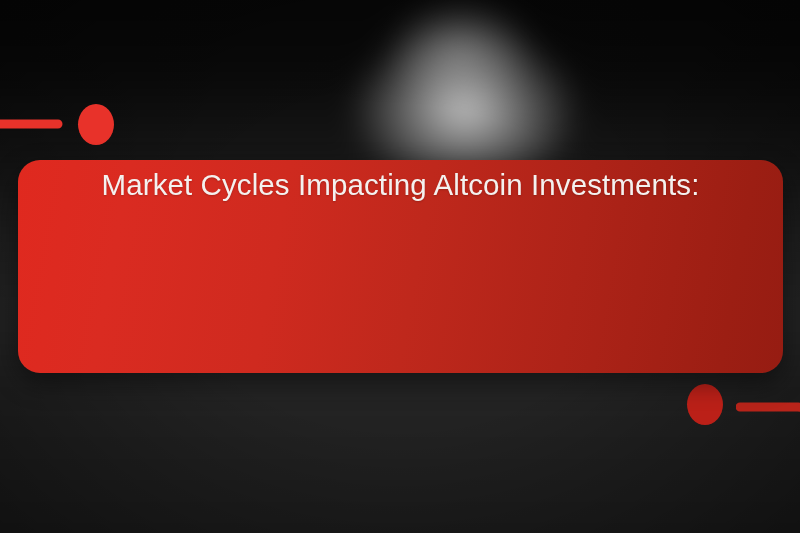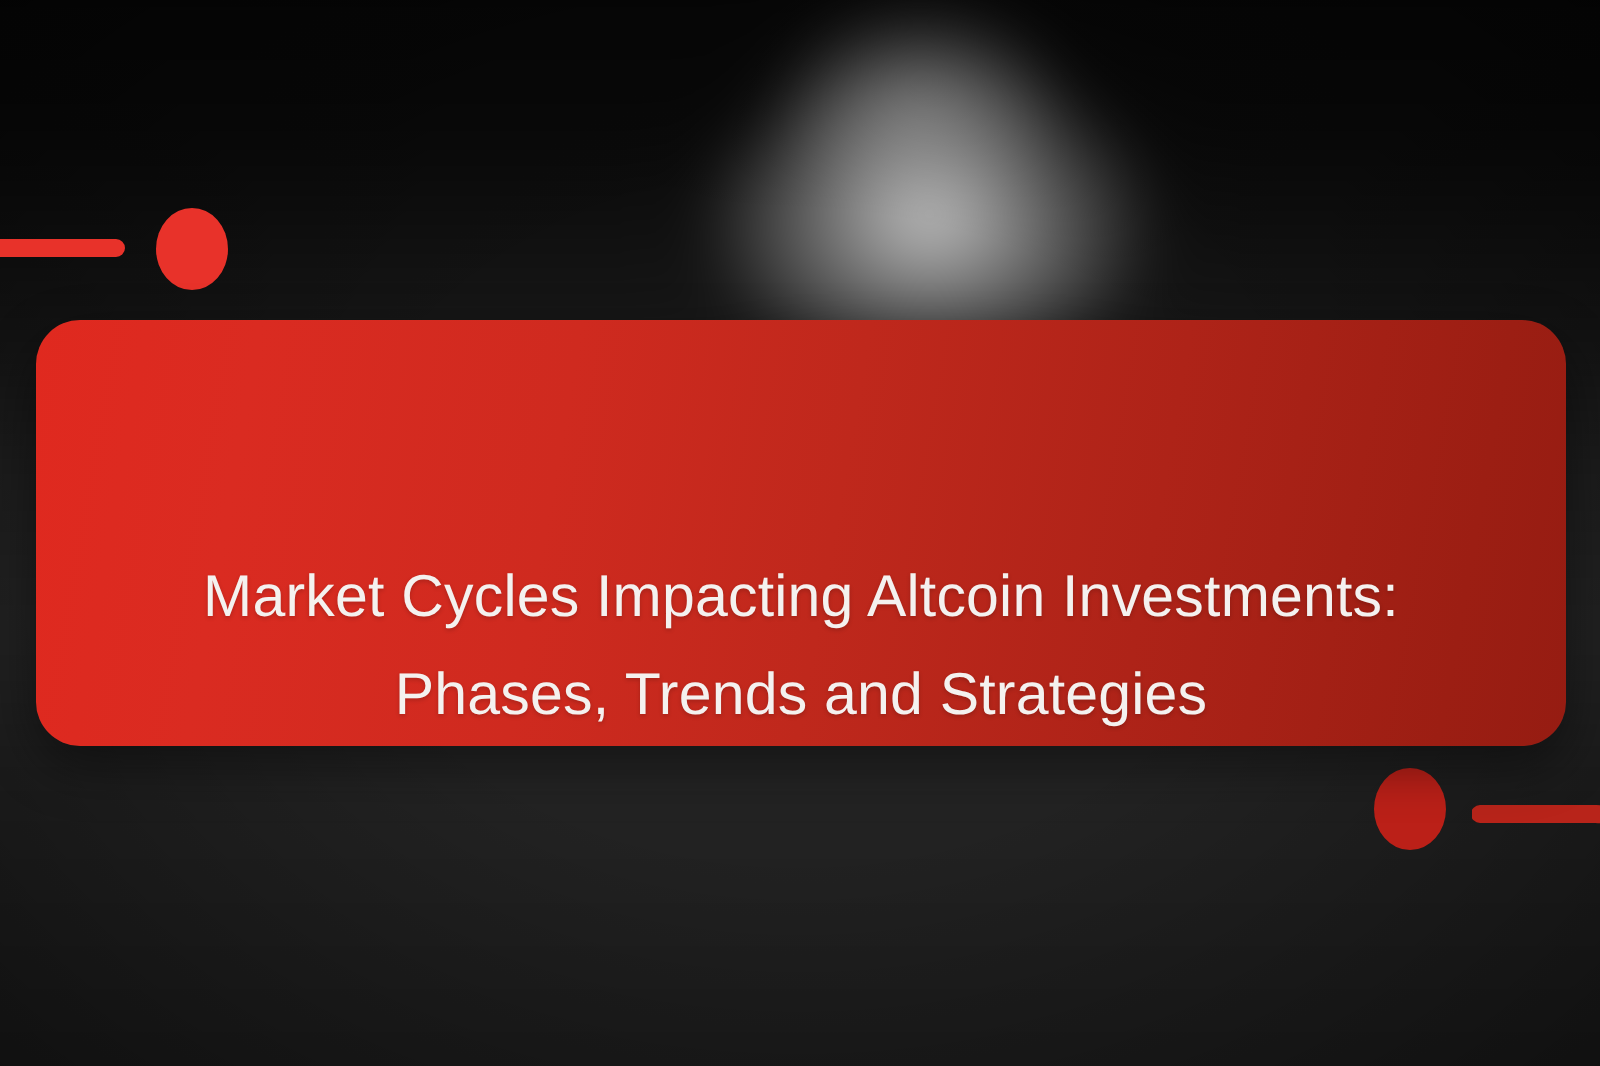--- a/index.html
+++ b/index.html
@@ -91,21 +91,21 @@
     background: linear-gradient(100deg,
         #e0291f 0%,
         #da2b21 14%,
         #cf2a1f 34%,
         #bf281c 52%,
         #ae2318 72%,
         #9c1e13 92%,
         #961c12 100%);
     box-shadow: 0 10px 26px rgba(0,0,0,0.45);
     display: flex;
-    align-items: flex-end;
+    align-items: flex-start;
     justify-content: center;
     overflow: hidden;
   }
   .title-text {
     margin: 0;
     padding: 0 46px;
     text-align: center;
     color: #f4f1ef;
     font-family: "Liberation Sans", sans-serif;
     font-weight: 400;
@@ -130,17 +130,16 @@
   </svg>
 
   <div class="deco deco-circle-br"></div>
   <svg class="deco deco-curve-br" viewBox="0 0 100 44">
     <path d="M 4 19 L 62 19 Q 92 21 94 48" fill="none" stroke="#b8241a" stroke-width="9" stroke-linecap="round"></path>
   </svg>
 
   <div class="title-card">
     <h1 class="title-text">
       <span class="title-line">Market Cycles Impacting Altcoin Investments:</span>
-      <span class="title-line">Phases, Trends and Strategies</span>
     </h1>
   </div>
 
 </div>
 
 </body></html>

